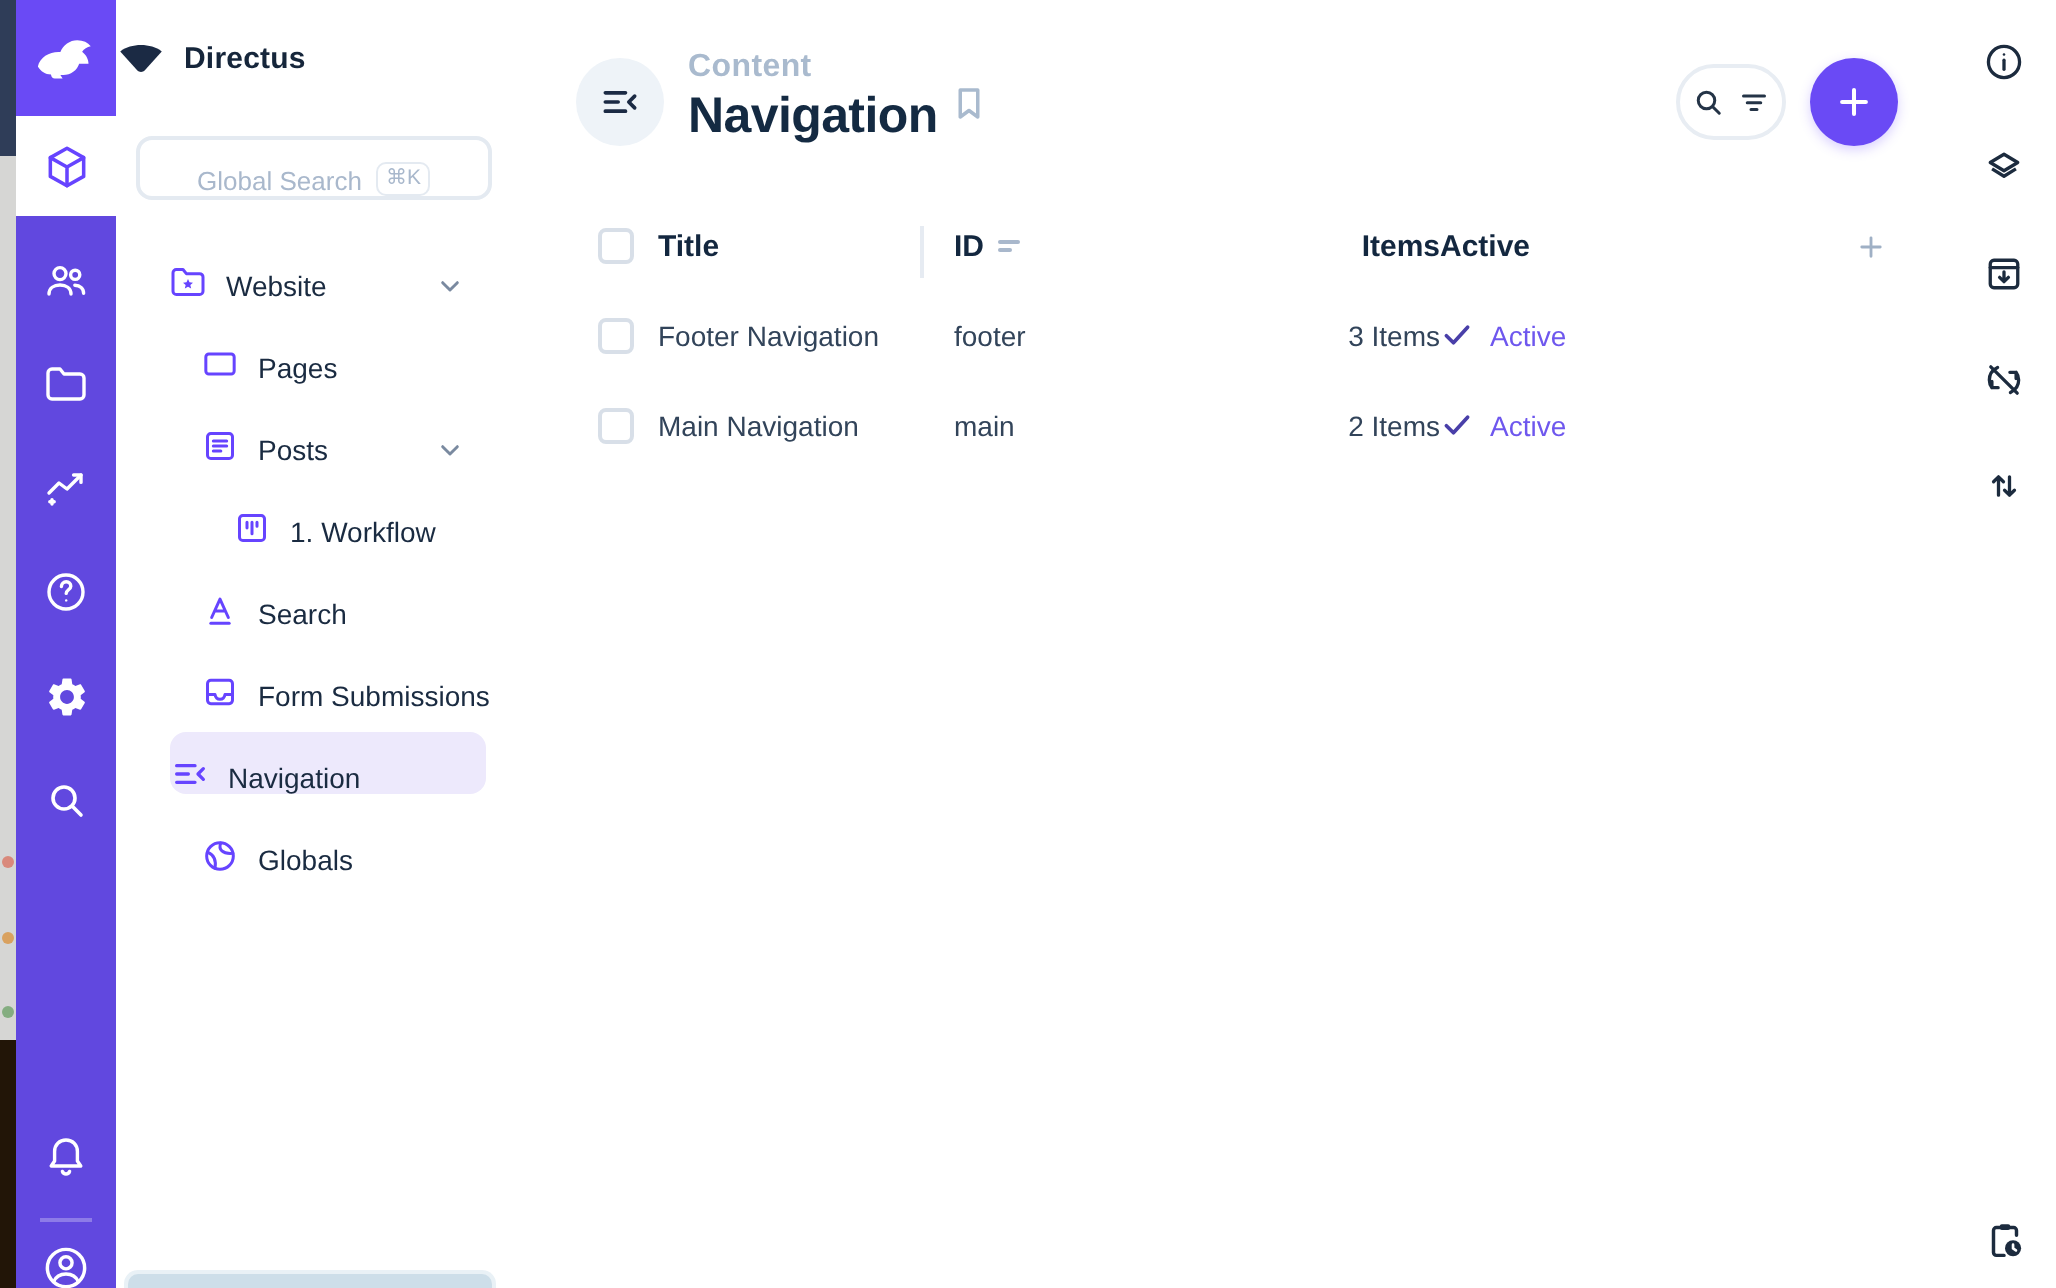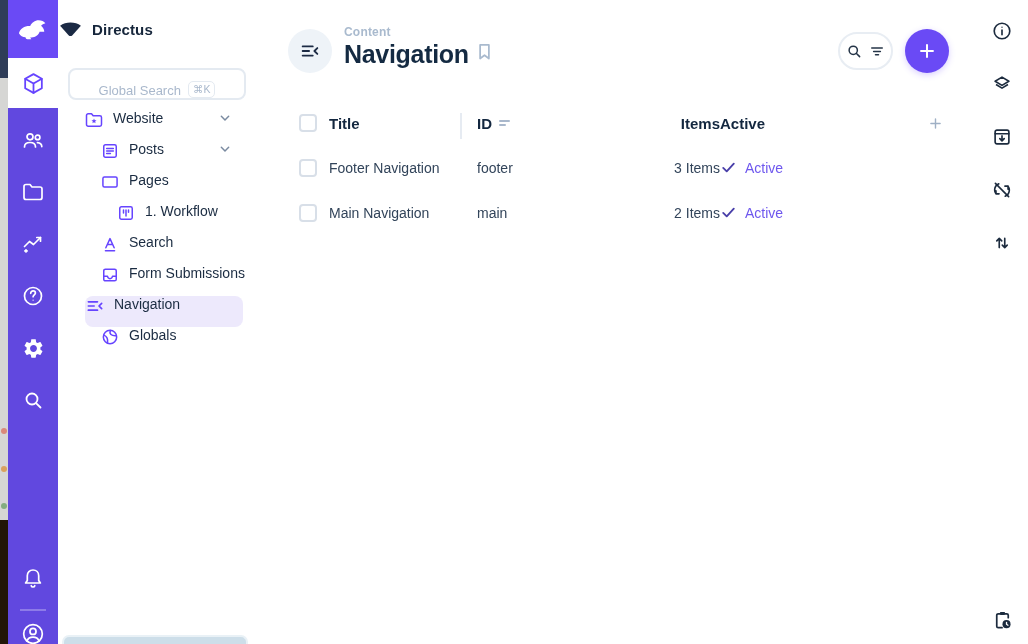--- a/index.html
+++ b/index.html
@@ -26,34 +26,34 @@
 
   
   .nav-sidebar { position:absolute; left:58px; top:0; width:192px; height:644px; background:#fff; }
   .project-header { position:absolute; left:0; top:0; width:192px; height:58px; display:flex; align-items:center; cursor:pointer; }
   .project-name { margin-left:9px; font-size:15px; font-weight:700; color:#16263b; letter-spacing:.1px; }
   .global-search { position:absolute; left:10px; top:68px; width:178px; height:32px; border:2px solid #e4eaf1; border-radius:8px;
     display:flex; align-items:flex-end; justify-content:center; gap:7px; cursor:text; background:#fff; }
   .gs-placeholder { font-size:13px; color:#a9b8cc; }
   .gs-badge { font-size:10.5px; color:#a9b8cc; border:1.5px solid #e4eaf1; border-radius:5px; padding:1px 4px 2px; }
   .nav-tree { position:absolute; left:0; top:110px; width:192px; }
-  .tree-item { height:31px; margin-right:7px; border-radius:8px; display:flex; align-items:flex-start; gap:9px; cursor:pointer; }
+  .tree-item { height:31px; margin-right:7px; border-radius:8px; display:flex; align-items:flex-end; gap:9px; cursor:pointer;margin-top:10px; }
   .tree-item .label { font-size:14px; font-weight:500; color:#1a2b41; white-space:nowrap; }
   .lv0 { margin-left:26px; } .lv1 { margin-left:42px; } .lv2 { margin-left:58px; }
   .tree-item.selected { background:#ede9fc; margin-left:27px; }
   .tree-chevron { margin-left:auto; margin-right:10px; display:flex; }
   .bottom-bar { position:absolute; left:4px; bottom:0; width:186px; height:9px; background:#cddee9;
     border:2px solid #e9f1f6; border-bottom:none; border-radius:7px 7px 0 0; }
 
   
   .main { position:absolute; left:250px; top:0; width:725px; height:644px; background:#fff; }
   .collection-btn { position:absolute; left:38px; top:29px; width:44px; height:44px; border-radius:50%; background:#eef3f8;
     display:flex; align-items:center; justify-content:center; cursor:pointer; }
   .title-block { position:absolute; left:94px; top:25px; }
-  .breadcrumb { font-size:12px; font-weight:700; color:#a9bace; letter-spacing:.2px; }
+  .breadcrumb { font-size:16px; font-weight:700; color:#a9bace; letter-spacing:.2px; }
   .page-title { font-size:25px; font-weight:700; color:#142a42; letter-spacing:-.3px; margin-top:1px; }
   .bookmark-btn { position:absolute; left:224px; top:41px; cursor:pointer; display:flex; }
   .search-pill { position:absolute; right:82px; top:32px; width:55px; height:38px; border:2px solid #e8edf3; border-radius:19px;
     display:flex; align-items:center; justify-content:center; gap:5px; }
   .pill-icon { display:flex; cursor:pointer; }
   .add-btn { position:absolute; right:26px; top:29px; width:44px; height:44px; border-radius:50%; background:#6a4af5;
     display:flex; align-items:center; justify-content:center; cursor:pointer; box-shadow:0 2px 6px rgba(102,68,255,.25); }
 
   
   .table { position:absolute; left:0; top:106px; width:725px; padding:0 31px 0 49px; }
@@ -210,40 +210,40 @@
         <span class="label">Website</span>
         <span class="tree-chevron">
           <svg width="16" height="16" viewBox="0 0 24 24" fill="none" stroke="#7a8aa0" stroke-width="2.2" stroke-linecap="round" stroke-linejoin="round">
             <path d="M6.5 9.5 L12 15 L17.5 9.5"></path>
           </svg>
         </span>
       </div>
 
       <div class="tree-item lv1">
         <span>
+          <svg width="20" height="20" viewBox="0 0 24 24" fill="none" stroke="#6644ff" stroke-width="1.8" stroke-linejoin="round">
+            <rect x="3.5" y="6" width="17" height="12" rx="1.8"></rect>
+          </svg>
+        </span>
+        <span class="label">Pages</span>
+      </div>
+
+      <div class="tree-item lv1">
+        <span>
           <svg width="20" height="20" viewBox="0 0 24 24" fill="none" stroke="#6644ff" stroke-width="1.8" stroke-linejoin="round" stroke-linecap="round">
             <rect x="4.5" y="4.5" width="15" height="15" rx="2"></rect>
             <path d="M8 9 H16 M8 12 H16 M8 15 H12.5"></path>
           </svg>
         </span>
         <span class="label">Posts</span>
         <span class="tree-chevron">
           <svg width="16" height="16" viewBox="0 0 24 24" fill="none" stroke="#7a8aa0" stroke-width="2.2" stroke-linecap="round" stroke-linejoin="round">
             <path d="M6.5 9.5 L12 15 L17.5 9.5"></path>
           </svg>
         </span>
-      </div>
-
-      <div class="tree-item lv1">
-        <span>
-          <svg width="20" height="20" viewBox="0 0 24 24" fill="none" stroke="#6644ff" stroke-width="1.8" stroke-linejoin="round">
-            <rect x="3.5" y="6" width="17" height="12" rx="1.8"></rect>
-          </svg>
-        </span>
-        <span class="label">Pages</span>
       </div>
 
       <div class="tree-item lv2">
         <span>
           <svg width="20" height="20" viewBox="0 0 24 24" fill="none" stroke="#6644ff" stroke-width="1.8" stroke-linejoin="round" stroke-linecap="round">
             <rect x="4.5" y="4.5" width="15" height="15" rx="2"></rect>
             <path d="M9 8.5 V12 M12 8.5 V15.5 M15 8.5 V11"></path>
           </svg>
         </span>
         <span class="label">1. Workflow</span>

